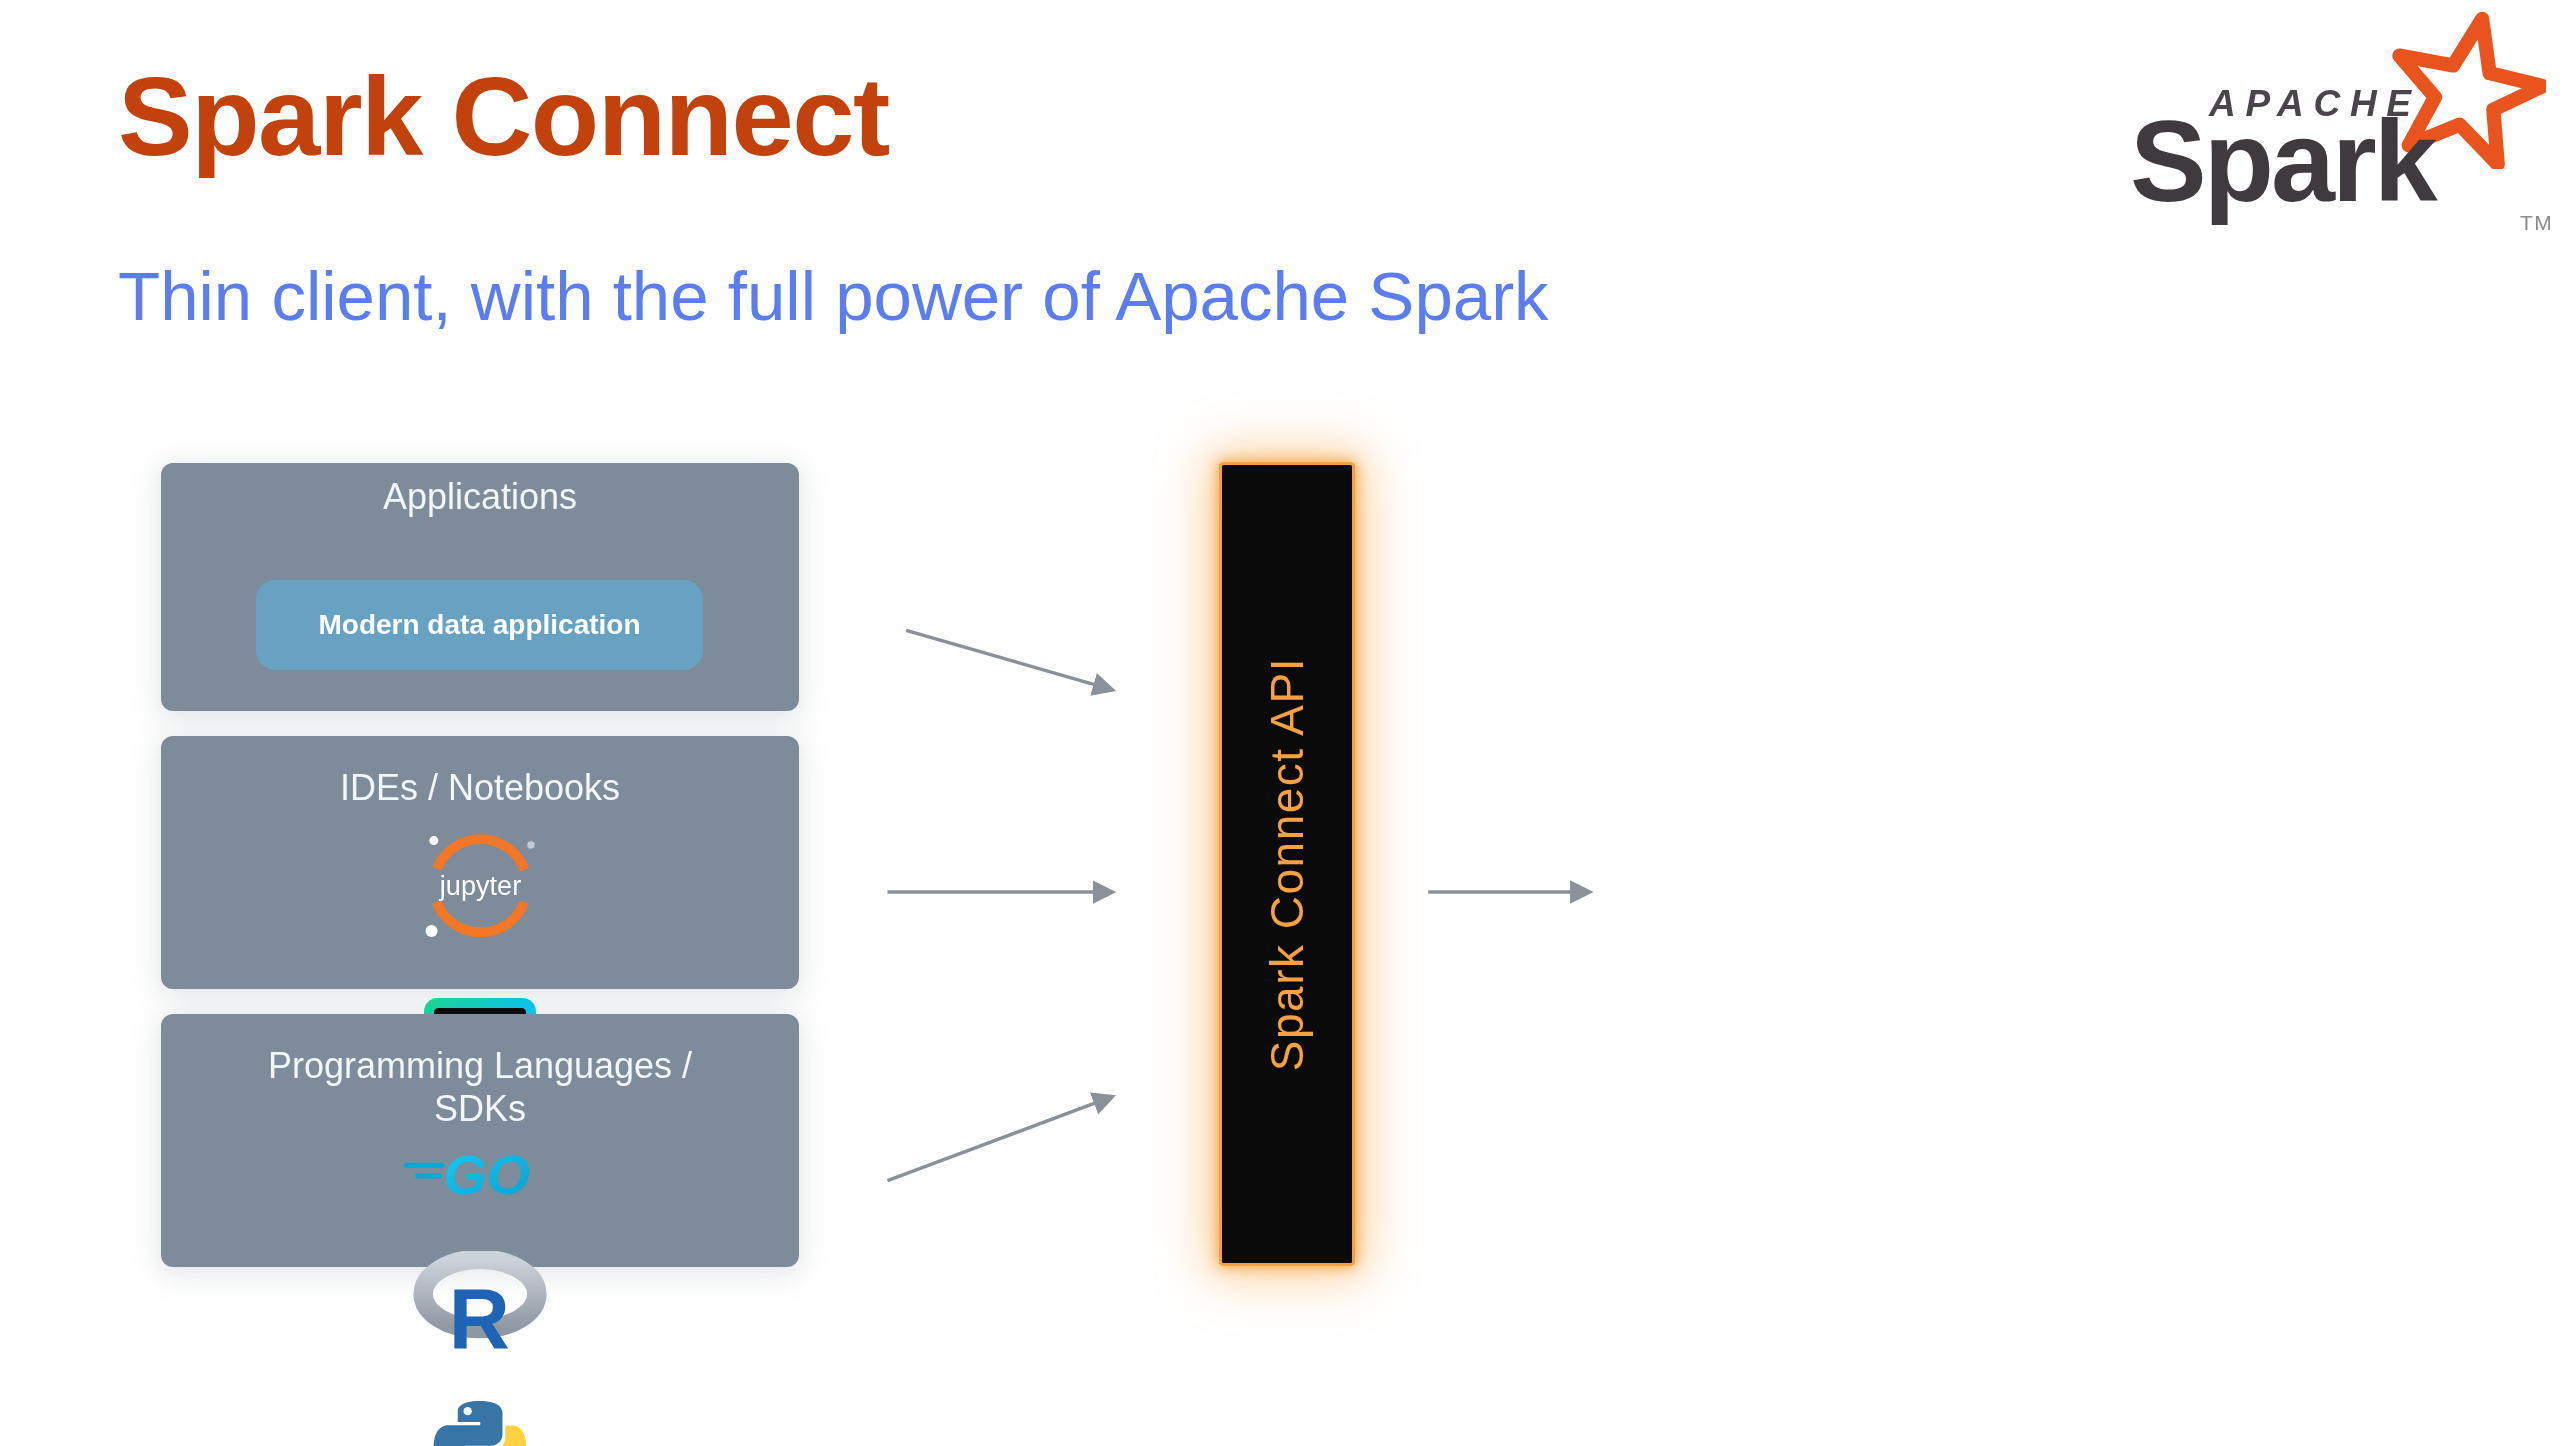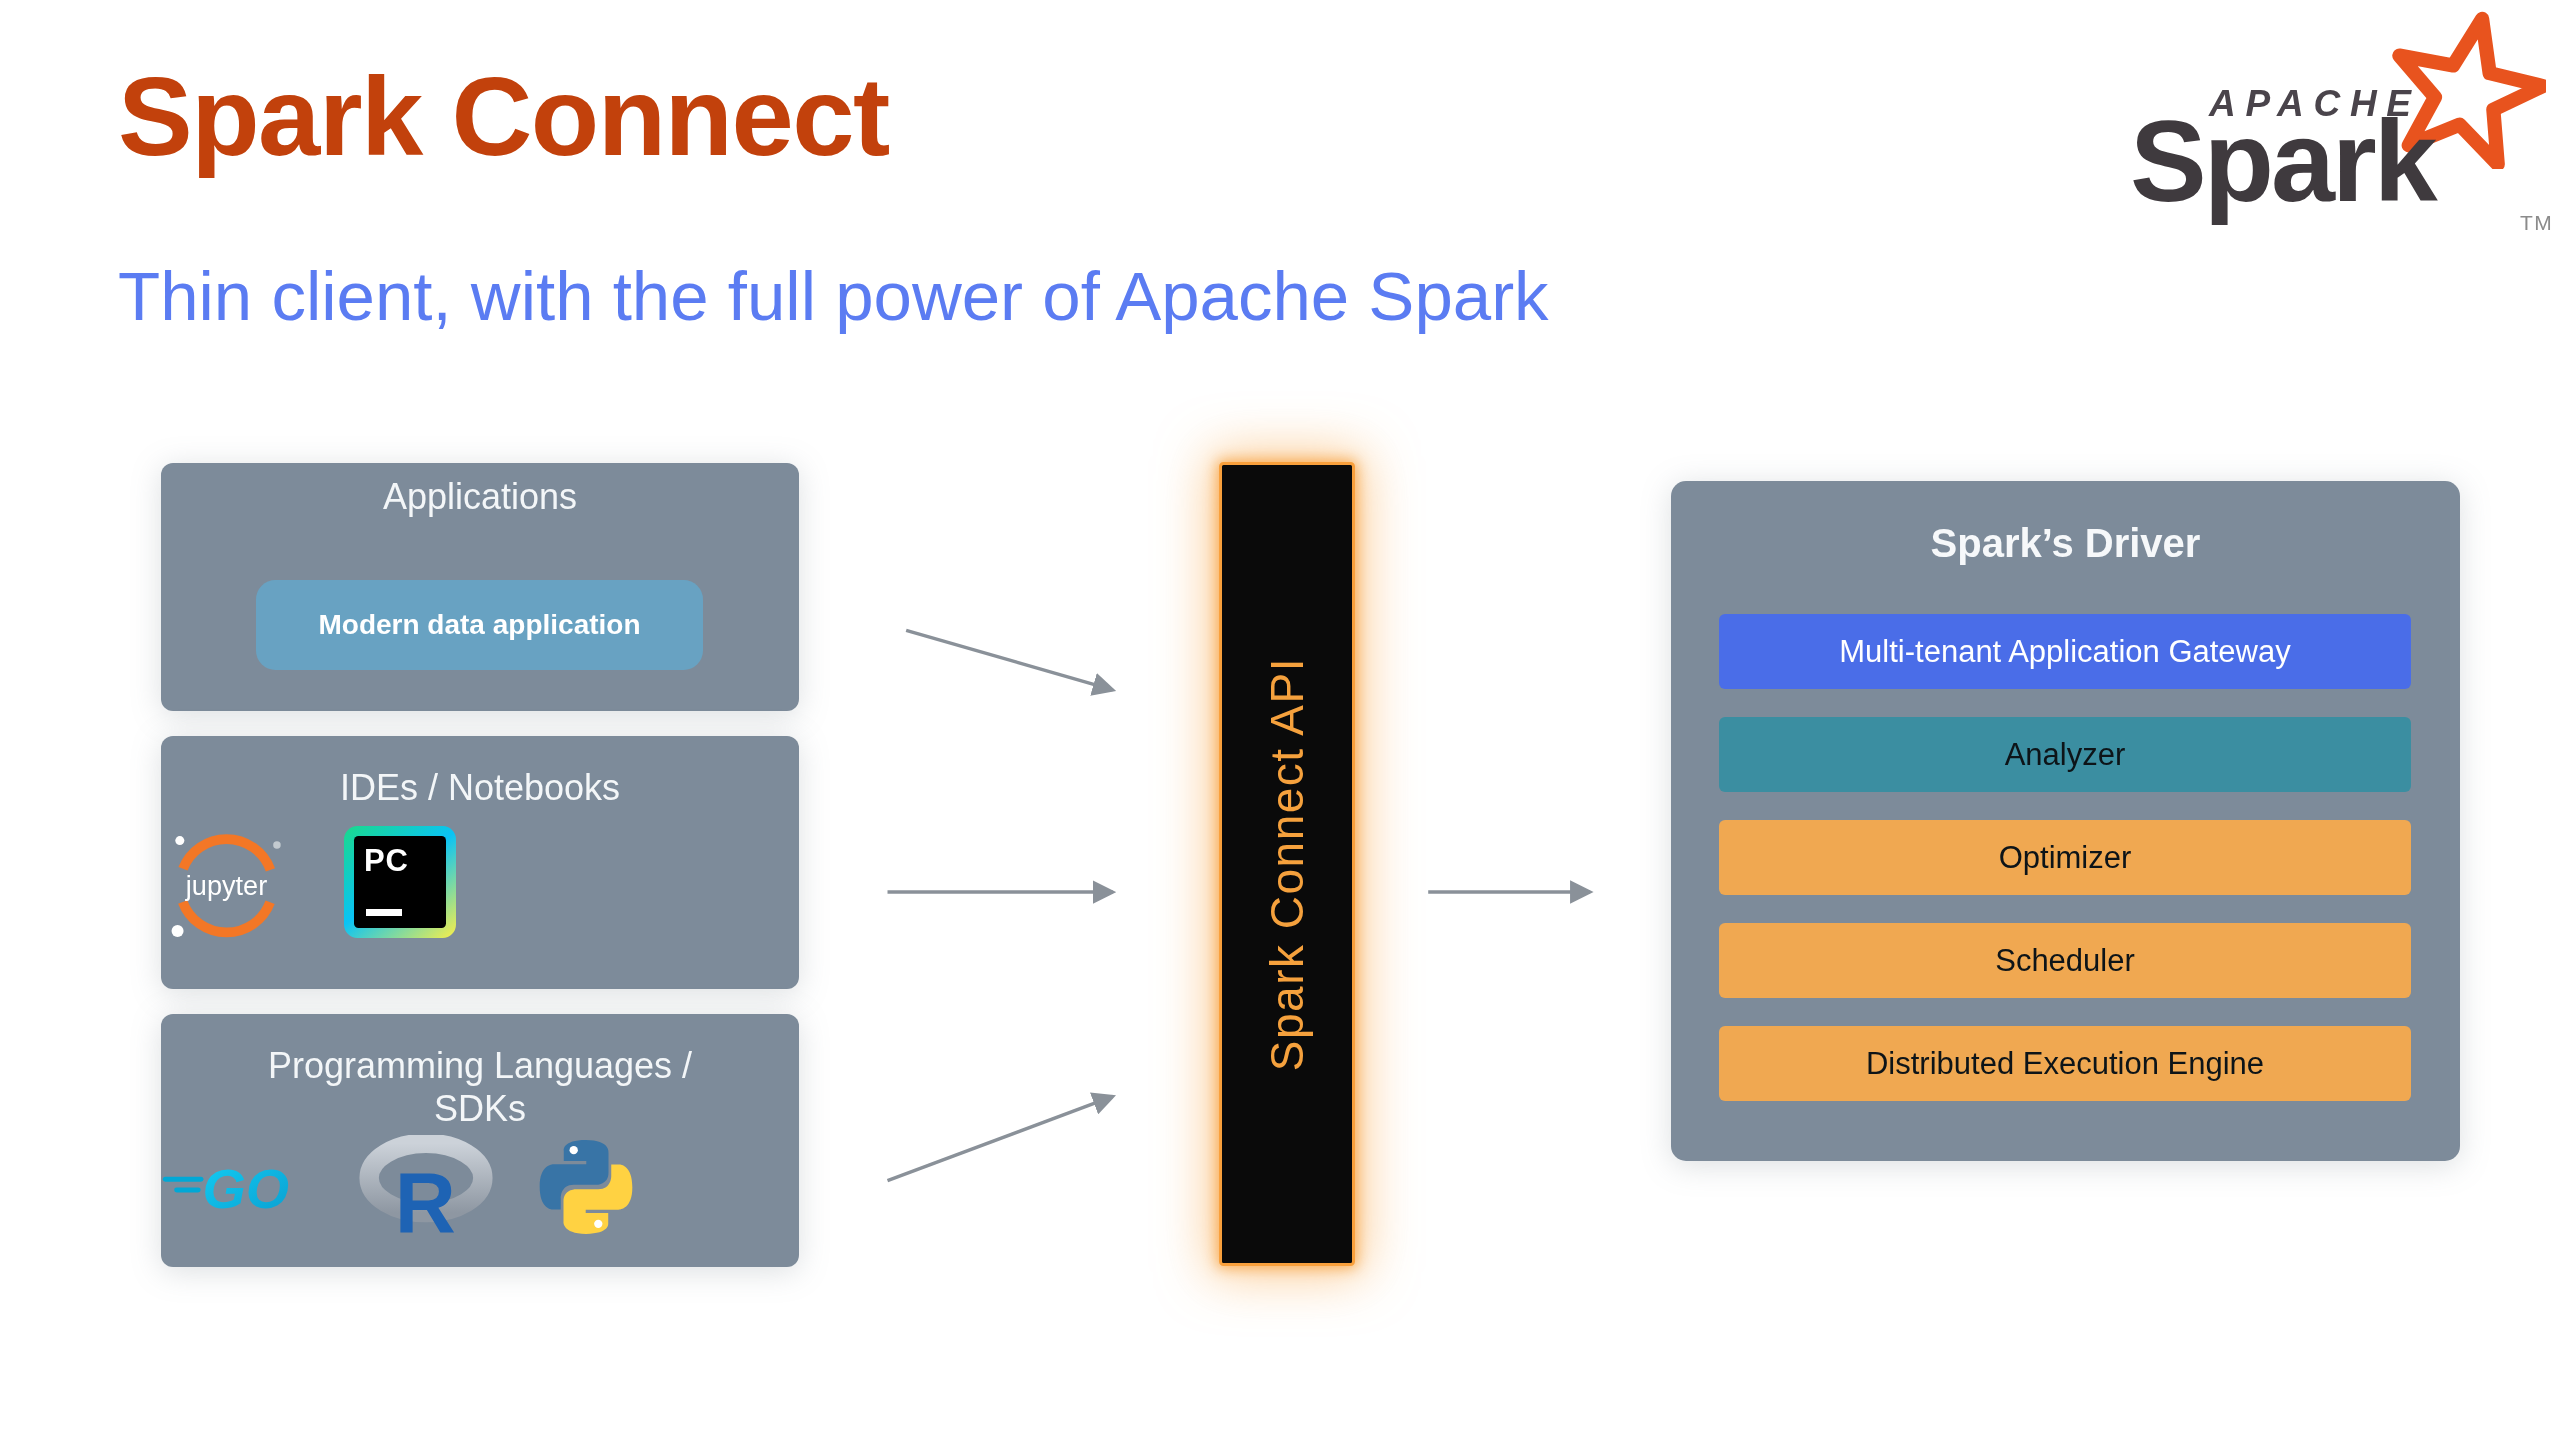--- a/index.html
+++ b/index.html
@@ -21,21 +21,21 @@
   .src-box h3{margin:0;text-align:center;font-size:36px;font-weight:500;color:#f3f6f8;}
   #box-apps{top:463px;height:248px;}
   #box-ides{top:736px;height:253px;}
   #box-langs{top:1014px;height:253px;}
   #box-apps h3{padding-top:13px;}
   #box-ides h3{padding-top:31px;}
   #box-langs h3{padding-top:30px;line-height:1.2;}
   .chip{position:absolute;left:95px;top:117px;width:447px;height:90px;border-radius:19.4px;
         background:#68a2c2;display:flex;align-items:center;justify-content:center;
         font-size:28px;font-weight:700;color:#ffffff;}
-  .logo-row{display:flex;align-items:center;gap:52px;margin-top:9px;}
+  .logo-row{display:flex;align-items:center;gap:52px;margin-top:9px;flex-direction:column;}
   .logo-row-langs{gap:41px;margin-top:4.5px;}
 
   
   .pycharm{width:112px;height:112px;border-radius:13.4px;position:relative;
            background:linear-gradient(140deg,#1ad98c 0%,#0ac3f5 48%,#f8ef4a 100%);}
   .pc-inner{position:absolute;inset:9.7px;background:#000;border-radius:4.5px;}
   .pc-text{position:absolute;left:10.4px;top:7.5px;font-size:31px;font-weight:700;color:#fff;letter-spacing:0.7px;}
   .pc-underscore{position:absolute;left:12px;bottom:12px;width:36px;height:7.5px;background:#fff;}
 
   
@@ -147,25 +147,15 @@
       <line x1="1190" y1="1196" x2="1492" y2="1196" marker-end="url(#arrowhead)"></line>
       <line x1="1190" y1="1583" x2="1492" y2="1470" marker-end="url(#arrowhead)"></line>
       <line x1="1915" y1="1196" x2="2132" y2="1196" marker-end="url(#arrowhead)"></line>
     </g>
   </svg>
 
   <div class="connector">
     <div class="connector-label">Spark Connect API</div>
   </div>
 
-  <div class="driver">
-    <h3>Spark’s Driver</h3>
-    <div class="driver-stack">
-      <div class="driver-bar" style="background: rgb(74, 109, 232); color: rgb(255, 255, 255);">Multi-tenant Application Gateway</div>
-      <div class="driver-bar" style="background: rgb(59, 142, 161); color: rgb(13, 20, 24);">Analyzer</div>
-      <div class="driver-bar" style="background: rgb(240, 168, 81); color: rgb(13, 20, 24);">Optimizer</div>
-      <div class="driver-bar" style="background: rgb(240, 168, 81); color: rgb(13, 20, 24);">Scheduler</div>
-      <div class="driver-bar" style="background: rgb(240, 168, 81); color: rgb(13, 20, 24);">Distributed Execution Engine</div>
-    </div>
-  </div>
 
 </div>
 
 
 </body></html>

